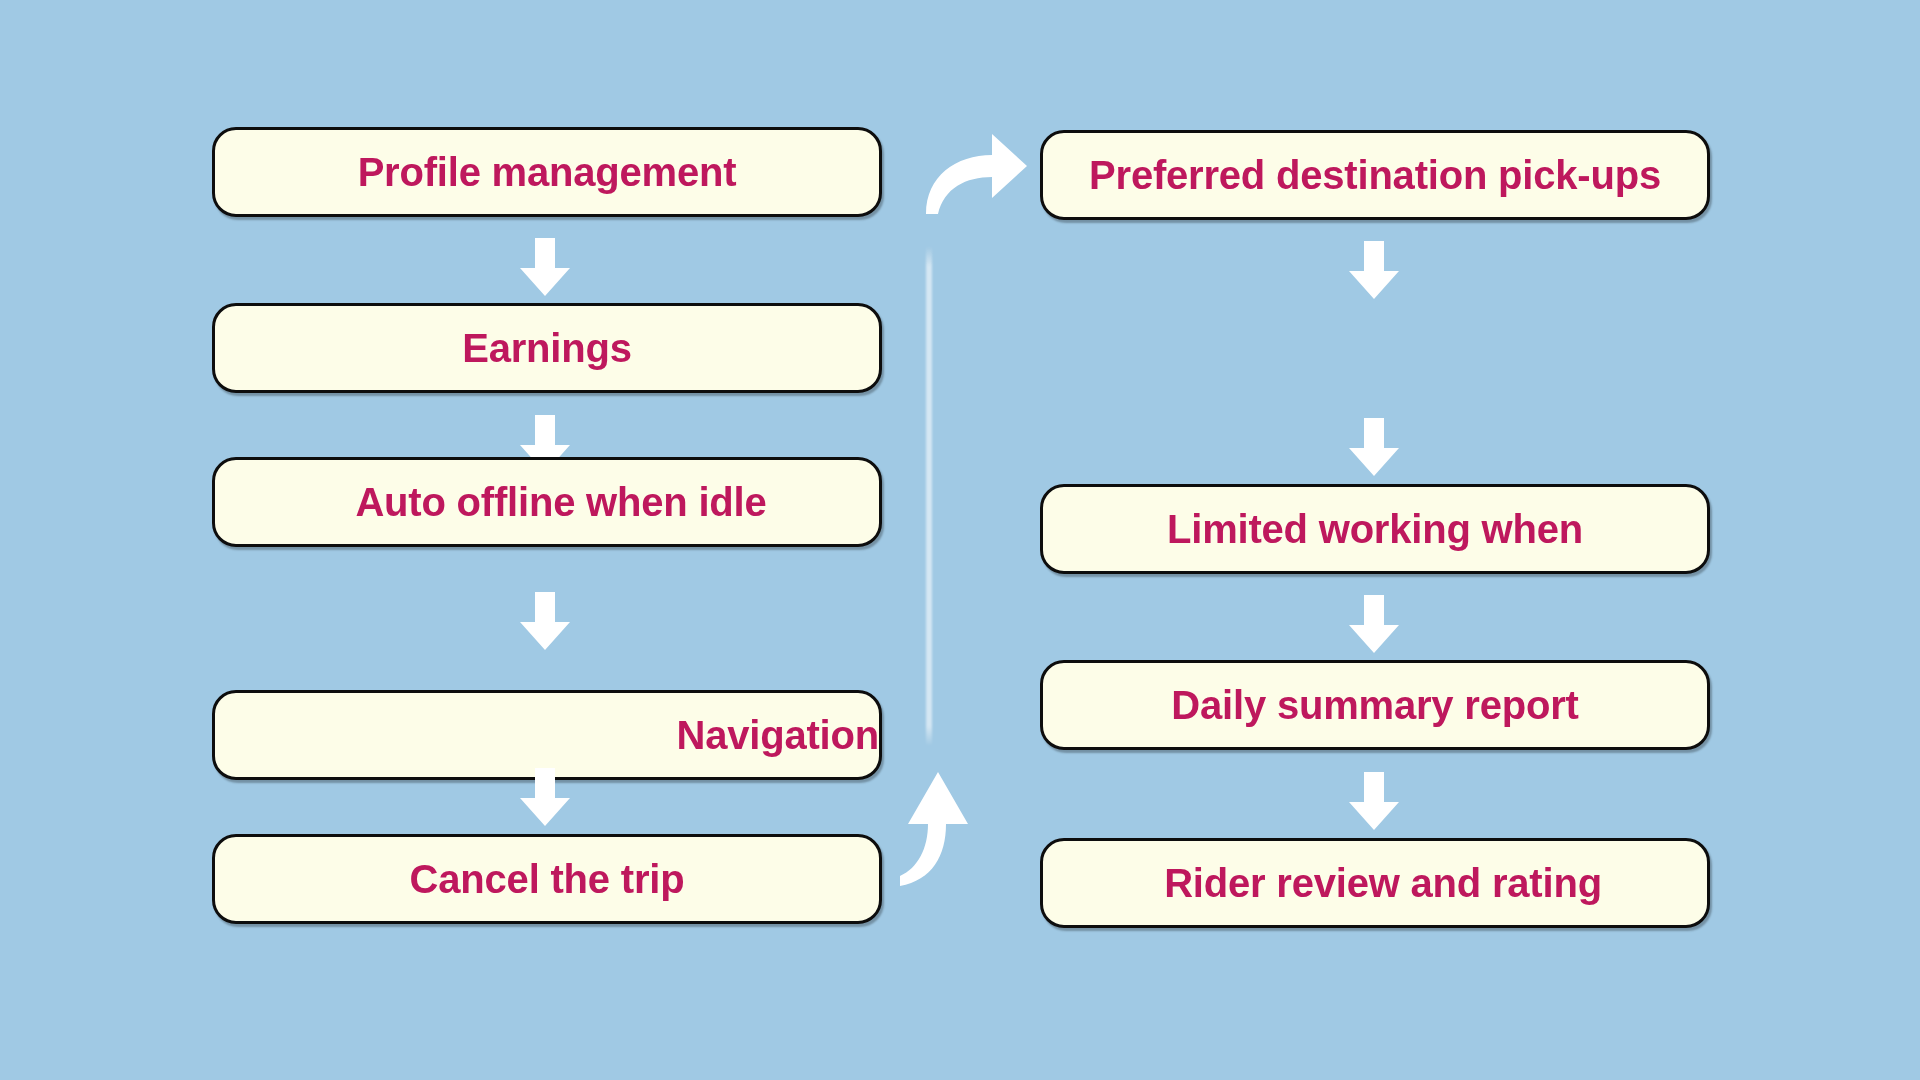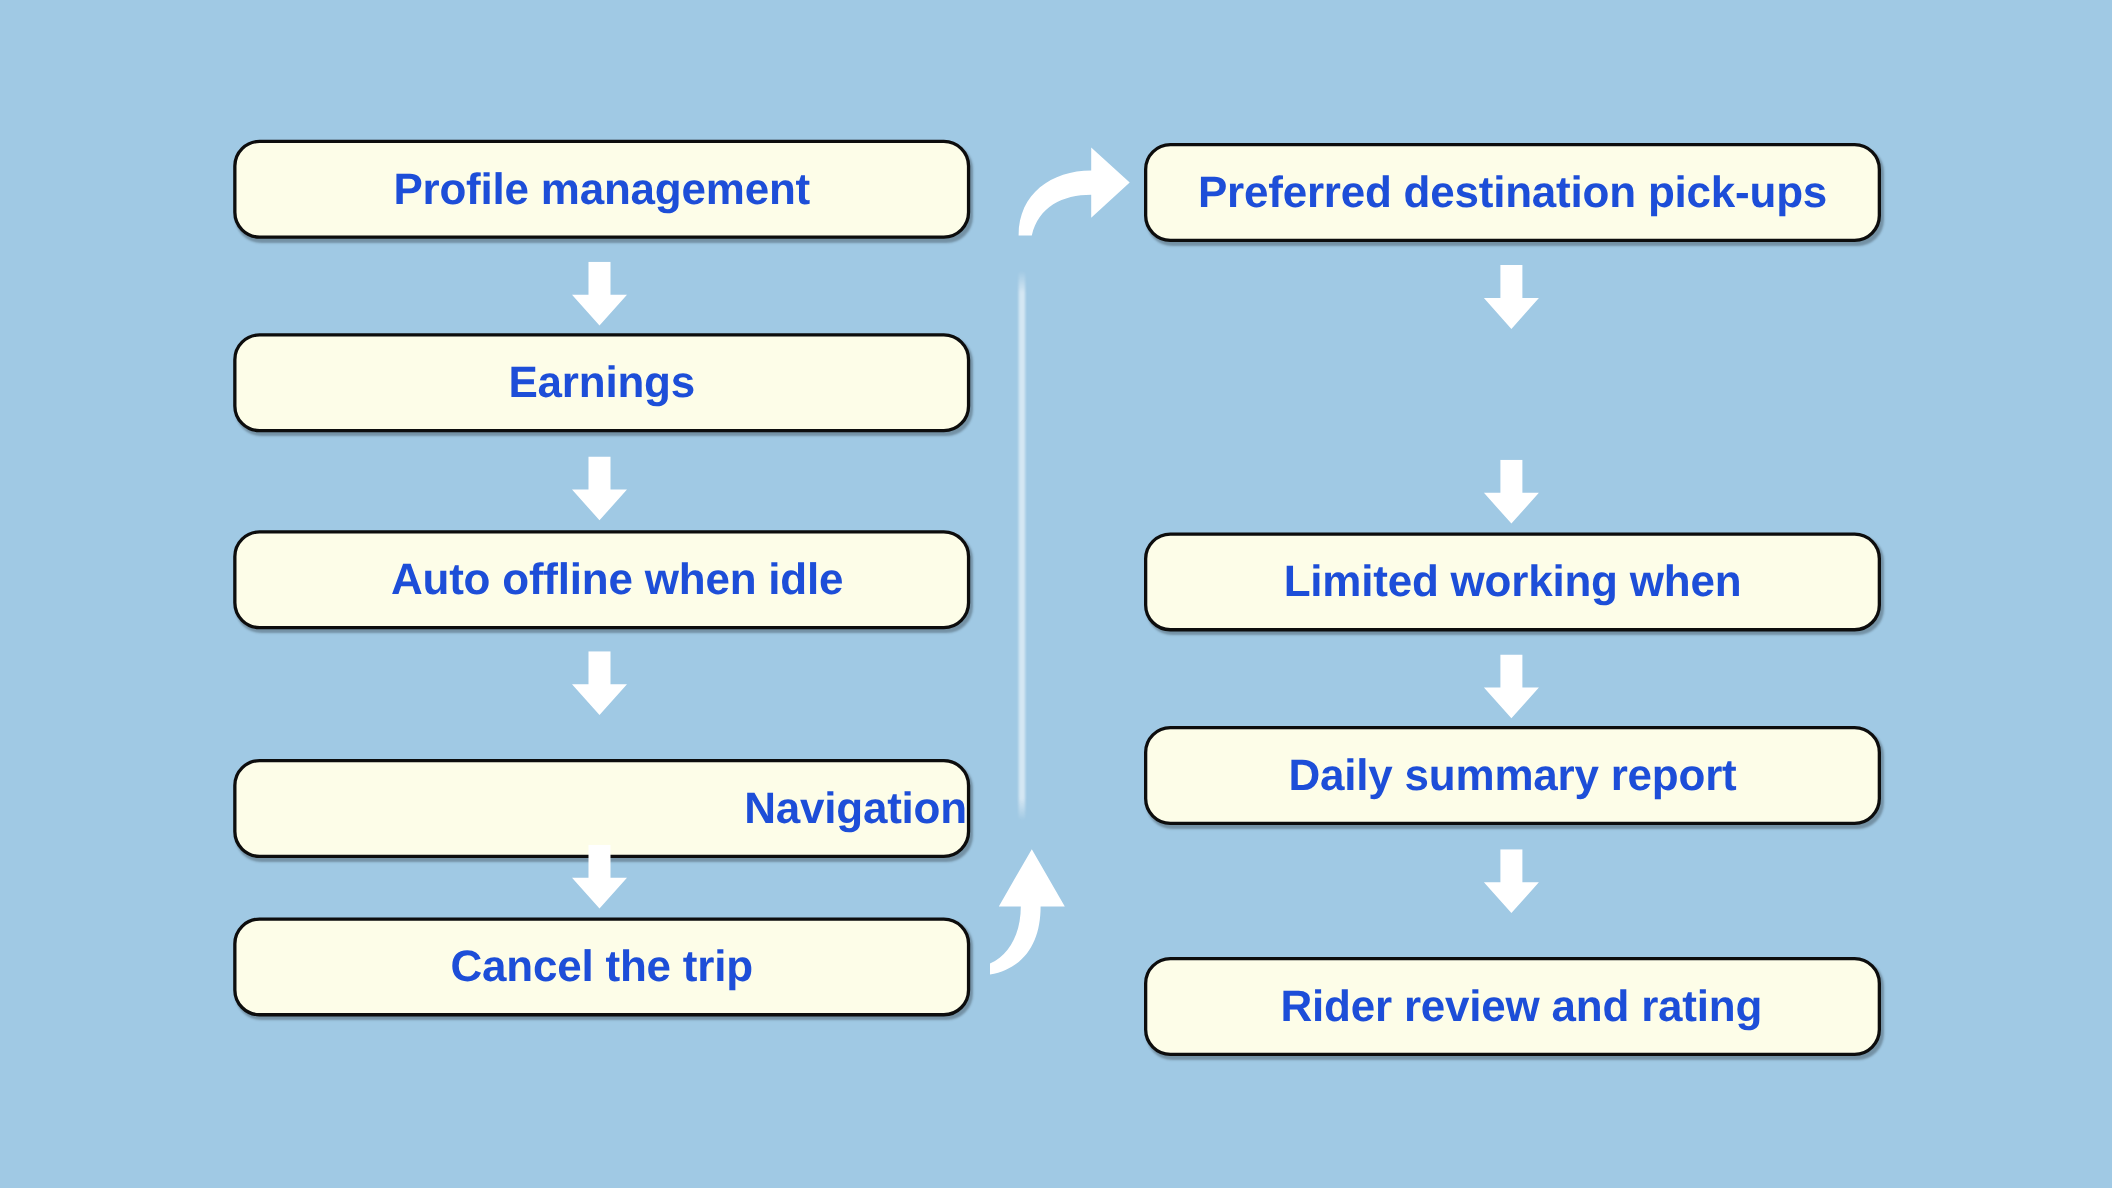--- a/index.html
+++ b/index.html
@@ -30,45 +30,45 @@
     display: flex;
     align-items: center;
     justify-content: center;
     box-shadow: 2px 3px 2px rgba(0,0,0,0.28);
   }
   .flow-box .box-label {
     font-family: "Liberation Sans", sans-serif;
     font-weight: bold;
     font-size: 40px;
     line-height: 1;
-    color: #1d4ed8;
+    color: #be185d;
     letter-spacing: -0.2px;
     white-space: nowrap;
     text-align: center;
   }
 
   
   .col-left  { left: 212px; width: 670px; }
   .col-right { left: 1040px; width: 670px; }
 
   .row-h { height: 90px; }
 
   
   .lrow1 { top: 127px; }
   .lrow2 { top: 303px; }
-  .lrow3 { top: 482px; padding-left: 28px; }
+  .lrow3 { top: 457px; padding-left: 28px; }
   .lrow4 { top: 690px; justify-content: flex-end; }
   .lrow5 { top: 834px; }
 
   
   .rrow1 { top: 130px; }
   .rrow2 { top: 306px; }
   .rrow3 { top: 484px; }
   .rrow4 { top: 660px; }
-  .rrow5 { top: 870px; padding-left: 16px; }
+  .rrow5 { top: 838px; padding-left: 16px; }
 
   
   .down-arrow {
     position: absolute;
     width: 54px;
     height: 62px;
   }
   .down-arrow svg { display: block; width: 100%; height: 100%; }
 
   .da-left  { left: 518px; }

